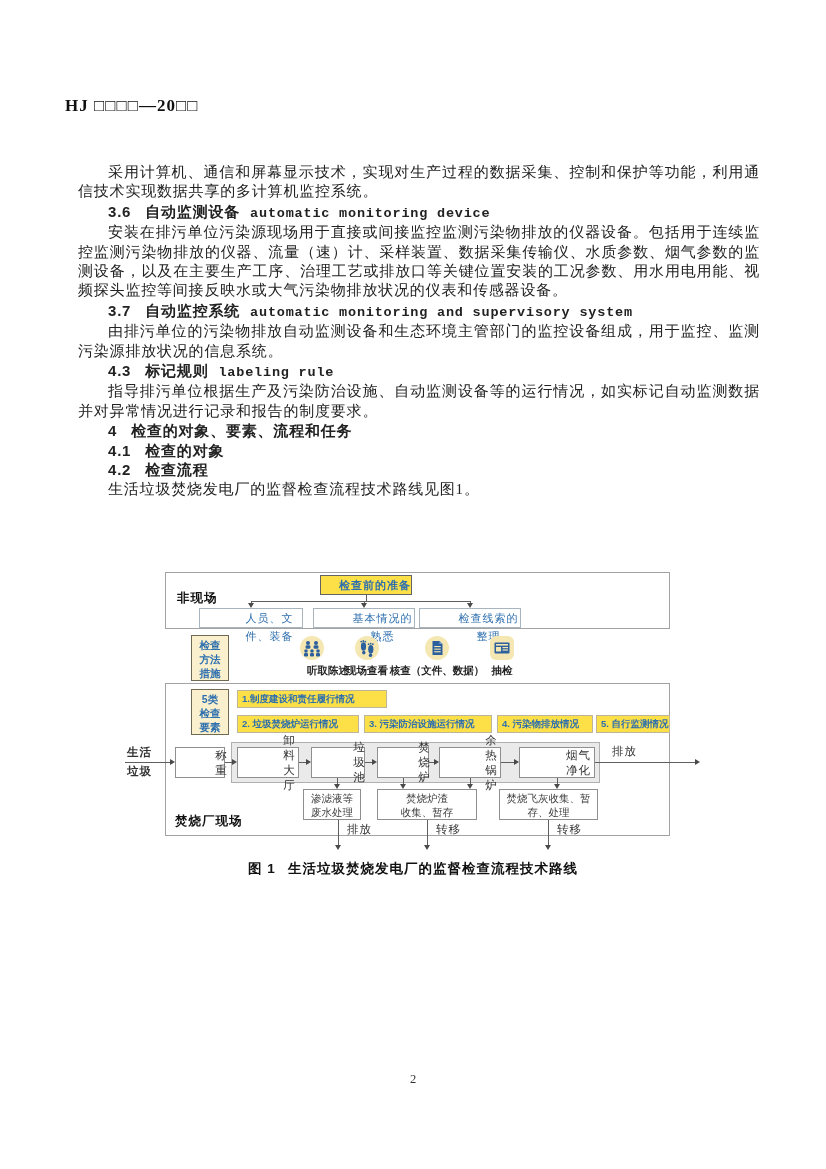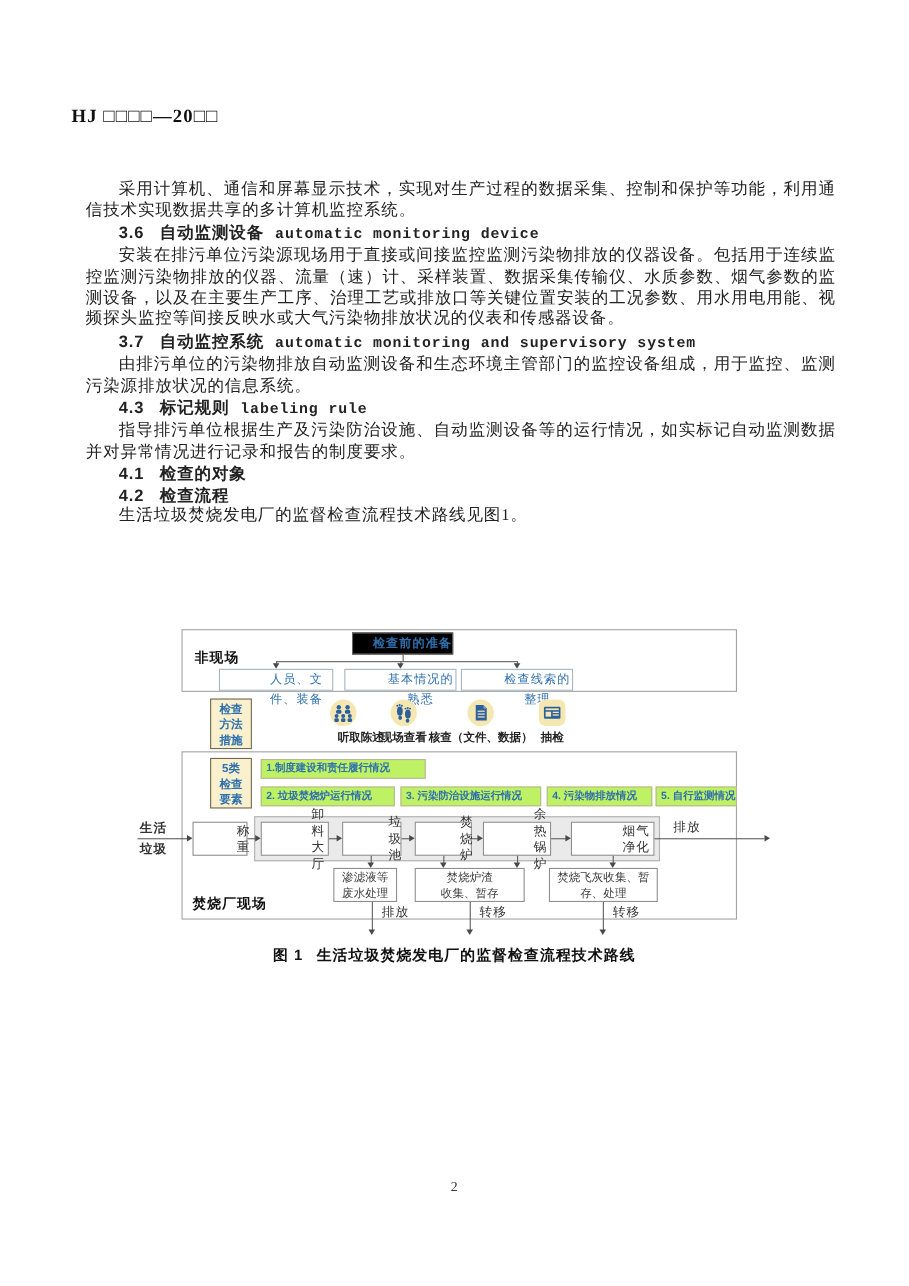--- a/index.html
+++ b/index.html
@@ -16,27 +16,27 @@
   .h-num{margin-right:14px;}
   .h-big{margin:15px 0 17px 0;font-size:15px;line-height:19.4px;font-family:"Liberation Sans","DejaVu Sans",sans-serif;font-weight:bold;color:#111;}
   .h-sub{margin:0 0 9px 0;font-size:15px;line-height:19.4px;font-family:"Liberation Sans","DejaVu Sans",sans-serif;font-weight:bold;color:#111;}
   .sp10{margin-bottom:10px;}
   
   .fig{position:absolute;left:115px;top:572px;width:600px;height:288px;
        font-family:"Liberation Sans","DejaVu Sans",sans-serif;}
   .fig *{box-sizing:border-box;}
   .zone{position:absolute;border:1px solid #a3a3a3;background:#fff;}
   .zone-label{position:absolute;font-weight:bold;font-size:12.5px;color:#111;letter-spacing:1px;}
-  .prep-box{position:absolute;border:1px solid #636363;background:#000000;text-align:center;
+  .prep-box{position:absolute;border:1px solid #636363;background:#fde047;text-align:center;
             font-weight:bold;font-size:11px;color:#2e6fae;line-height:18px;letter-spacing:1px;padding-left:18px;}
   .wbox{position:absolute;border:1px solid #a8b4be;background:#fff;text-align:center;
         font-size:11px;color:#2e6fae;line-height:18px;letter-spacing:1px;padding-left:37px;}
   .side-label{position:absolute;border:1px solid #6f6a50;background:#faf0cd;text-align:center;
               font-weight:bold;font-size:10.5px;color:#2e6fae;line-height:14px;padding-top:2px;}
-  .elem{position:absolute;border:1px solid #bdb59a;background:#bef264;text-align:left;
+  .elem{position:absolute;border:1px solid #bdb59a;background:#fde047;text-align:left;
         font-weight:bold;font-size:9.5px;color:#2e6fae;line-height:16px;padding-left:4px;white-space:nowrap;overflow:hidden;}
   .flowbox{position:absolute;border:1px solid #8f8f8f;background:#fff;text-align:center;
            font-size:11.5px;color:#333;display:flex;align-items:center;justify-content:center;letter-spacing:1px;padding-left:43px;}
   .graybed{position:absolute;border:1px solid #b0b0b0;background:#eaeaea;}
   .subbox{position:absolute;border:1px solid #8f8f8f;background:#fff;text-align:center;
           font-size:10.5px;color:#3f3f3f;line-height:14px;display:flex;flex-direction:column;align-items:center;justify-content:center;}
   .ln{position:absolute;background:#5f5f5f;}
   .ah-r{position:absolute;width:0;height:0;border-top:3.5px solid transparent;border-bottom:3.5px solid transparent;border-left:5px solid #4a4a4a;}
   .ah-d{position:absolute;width:0;height:0;border-left:3.5px solid transparent;border-right:3.5px solid transparent;border-top:5px solid #4a4a4a;}
   .io-label{position:absolute;font-size:11.5px;color:#333;letter-spacing:1px;}
@@ -54,20 +54,21 @@
   <div class="doc-code">HJ □□□□—20□□</div>
 
   <div class="body-text">
     <p>采用计算机、通信和屏幕显示技术，实现对生产过程的数据采集、控制和保护等功能，利用通信技术实现数据共享的多计算机监控系统。</p>
     <p class="h-term"><span class="h-num">3.6</span><span>自动监测设备</span><span class="en">automatic monitoring device</span></p>
     <p>安装在排污单位污染源现场用于直接或间接监控监测污染物排放的仪器设备。包括用于连续监控监测污染物排放的仪器、流量（速）计、采样装置、数据采集传输仪、水质参数、烟气参数的监测设备，以及在主要生产工序、治理工艺或排放口等关键位置安装的工况参数、用水用电用能、视频探头监控等间接反映水或大气污染物排放状况的仪表和传感器设备。</p>
     <p class="h-term"><span class="h-num">3.7</span><span>自动监控系统</span><span class="en">automatic monitoring and supervisory system</span></p>
     <p>由排污单位的污染物排放自动监测设备和生态环境主管部门的监控设备组成，用于监控、监测污染源排放状况的信息系统。</p>
     <p class="h-term"><span class="h-num">4.3</span><span>标记规则</span><span class="en">labeling rule</span></p>
     <p>指导排污单位根据生产及污染防治设施、自动监测设备等的运行情况，如实标记自动监测数据并对异常情况进行记录和报告的制度要求。</p>
+    <p class="h-big"><span class="h-num">4</span><span>检查的对象、要素、流程和任务</span></p>
     <p class="h-sub"><span class="h-num">4.1</span><span>检查的对象</span></p>
     <p class="h-sub"><span class="h-num">4.2</span><span>检查流程</span></p>
     <p>生活垃圾焚烧发电厂的监督检查流程技术路线见图1。</p>
   </div>
 
   <div class="fig">
 
     <div class="zone" style="left:50px;top:0;width:505px;height:57px;"></div>
     <div class="zone-label" style="left:62px;top:18px;">非现场</div>
     <div class="prep-box" style="left:205px;top:3px;width:92px;height:20px;">检查前的准备</div>

